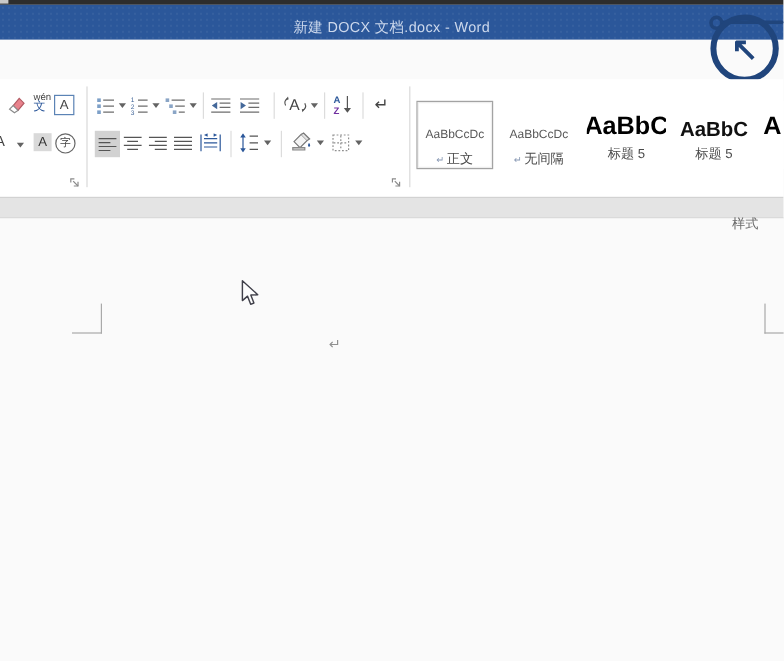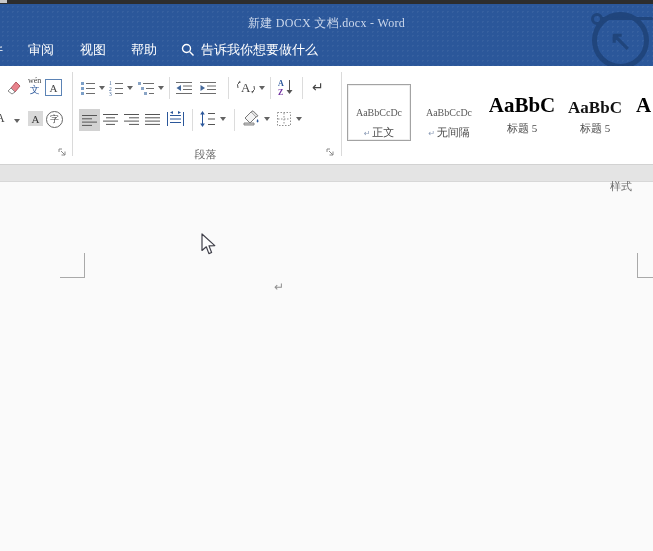--- a/index.html
+++ b/index.html
@@ -1,17 +1,17 @@
 <!DOCTYPE html>
 <html><head>
 <meta charset="utf-8">
 <style>
   html,body{margin:0;padding:0;}
   .screen{position:relative;width:653px;height:551px;overflow:hidden;
-    font-family:Liberation Serif, serif;background:#fafafa;}
+    font-family:Liberation Sans, sans-serif;background:#fafafa;}
   .abs{position:absolute;}
   
   .top-strip{left:0;top:0;width:653px;height:4px;background:#2d2d2d;}
   .top-strip-light{left:0;top:0;width:7px;height:3px;background:#c9c9c9;}
   
   .titlebar{left:0;top:4px;width:653px;height:29px;background:#2b579a;
     background-image:radial-gradient(rgba(255,255,255,.05) 1px,transparent 1px);background-size:5px 5px;}
   .title{left:0;top:11px;width:653px;text-align:center;color:#ccd8ec;font-size:12px;letter-spacing:.3px;}
   .tabrow{left:0;top:33px;width:653px;height:33px;background:#2b579a;
     background-image:radial-gradient(rgba(255,255,255,.05) 1px,transparent 1px);background-size:5px 5px;}
@@ -25,21 +25,21 @@
   
   .ribbon{left:0;top:66px;width:653px;height:98px;background:#fff;border-bottom:1px solid #d2d2d2;z-index:2;}
   .vsep{width:1px;top:6px;height:84px;background:#dadada;}
   .isep{width:1px;height:22px;background:#dcdcdc;}
   .glabel{top:81px;font-size:11px;color:#6a6a6a;}
   .btn{display:flex;align-items:center;justify-content:center;}
   .caret{width:0;height:0;border-left:3px solid transparent;border-right:3px solid transparent;border-top:4px solid #636363;}
   .ic-text{color:#444;}
   svg{display:block;}
   
-  .phon{line-height:1;text-align:center;font-size:8px;color:#444;}
+  .phon{line-height:1;font-size:8px;color:#444;}
   .phon .b{font-size:10px;color:#2b579a;}
   .charbox{width:15px;height:15px;border:1px solid #5b83b5;font-size:11px;color:#444;
     display:flex;align-items:center;justify-content:center;}
   .shadebox{width:15px;height:15px;background:#d9d9d9;font-size:11px;color:#333;
     display:flex;align-items:center;justify-content:center;}
   .circlechar{width:15px;height:15px;border:1px solid #666;border-radius:50%;font-size:9px;color:#444;
     display:flex;align-items:center;justify-content:center;}
   .fontcolor{font-size:12px;color:#444;line-height:1;text-align:center;}
   .fontcolor .bar{width:14px;height:3px;background:#e01b1b;margin-top:1px;}
   
@@ -69,33 +69,20 @@
   <div class="abs titlebar">
     <div class="abs title">新建 DOCX 文档.docx  -  Word</div>
   </div>
 
   <div class="abs wm wm-line"></div>
   <div class="abs wm wm-ring"></div>
   <div class="abs wm wm-circle">
     <span>↖</span>
   </div>
 
-  <div class="abs tabrow">
-    <span class="abs tab" style="left:-10px;">件</span>
-    <span class="abs tab" style="left:28px;">审阅</span>
-    <span class="abs tab" style="left:80px;">视图</span>
-    <span class="abs tab" style="left:131px;">帮助</span>
-    <span class="abs" style="left:181px;top:10px;">
-      <svg width="14" height="14" viewBox="0 0 14 14">
-          <circle cx="5.5" cy="5.5" r="4" fill="none" stroke="#fff" stroke-width="1.4"></circle>
-          <line x1="8.8" y1="8.8" x2="12.5" y2="12.5" stroke="#fff" stroke-width="1.4"></line>
-        </svg>
-    </span>
-    <span class="abs tab" style="left:201px;">告诉我你想要做什么</span>
-  </div>
 
   <div class="abs ribbon">
 
     <span class="abs btn" style="left:6px;top:13px;">
       <svg width="16" height="16" viewBox="0 0 16 16">
           <polygon points="5,9 10,3 14,7 9,13" fill="#e8828c" stroke="#b35a63"></polygon>
           <polygon points="2,12 5,9 9,13 6,15" fill="#fff" stroke="#8a8a8a"></polygon>
         </svg>
     </span>
     <span class="abs btn phon" style="left:28px;top:11px;">
@@ -297,21 +284,20 @@
     <span class="abs caret" style="left:264px;top:51px;"></span>
     <span class="abs btn" style="left:276px;top:45px;">
       <svg width="16" height="16" viewBox="0 0 16 16" stroke="#8f8f8f" fill="none">
           <rect x="1.5" y="1.5" width="13" height="13" stroke-dasharray="1.5,1.5"></rect>
           <line x1="8" y1="2" x2="8" y2="14" stroke-dasharray="1.5,1.5"></line>
           <line x1="2" y1="8" x2="14" y2="8" stroke-dasharray="1.5,1.5"></line>
         </svg>
     </span>
     <span class="abs caret" style="left:296px;top:51px;"></span>
 
-    <div class="abs glabel" style="left:78px;width:255px;text-align:center;">段落</div>
     <span class="abs" style="left:326px;top:82px;">
       <svg width="9" height="9" viewBox="0 0 9 9" stroke="#8a8a8a" fill="none">
           <path d="M1 4 V1 H4"></path>
           <path d="M3 3 L7 7"></path>
           <path d="M7 3.5 V7 H3.5"></path>
         </svg>
     </span>
 
     <div class="abs vsep" style="left:341px;"></div>
 

